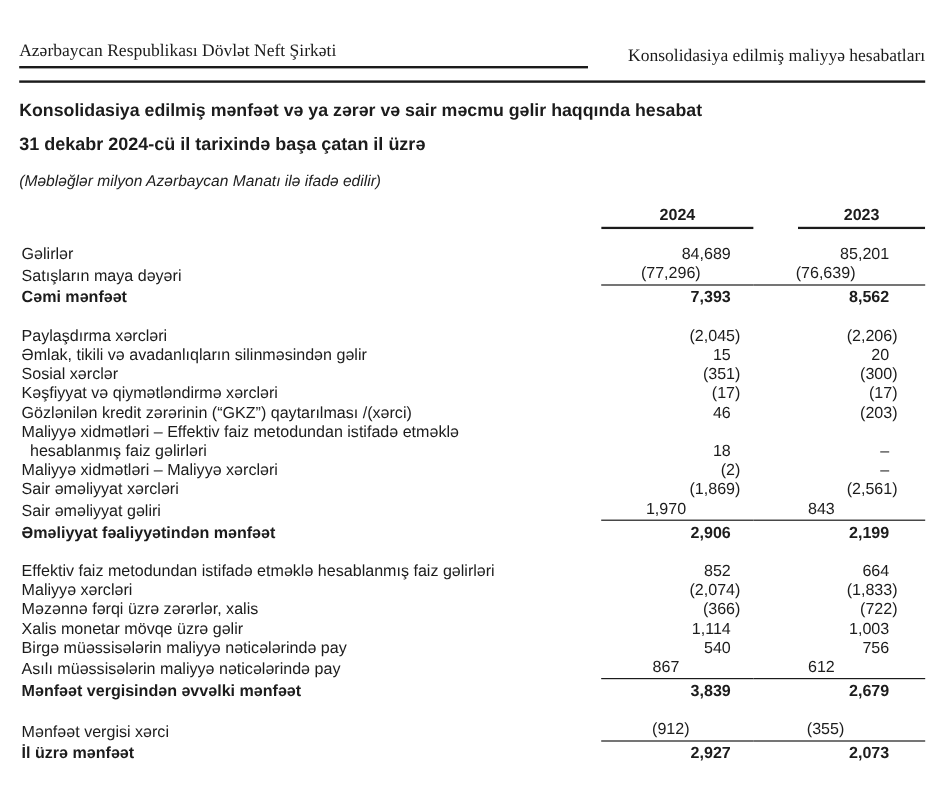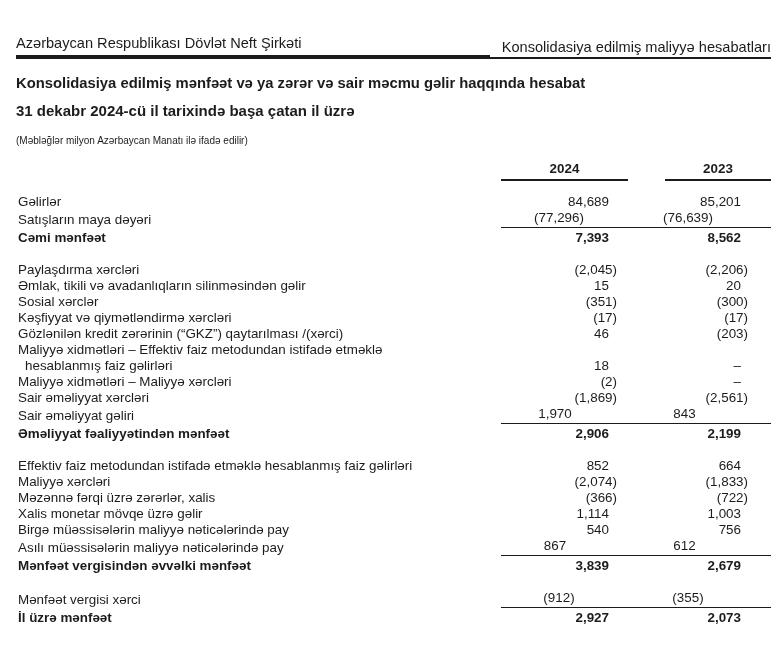--- a/index.html
+++ b/index.html
@@ -6,29 +6,29 @@
   body {
     width: 779px; height: 658px; overflow: hidden;
     font-family: "Liberation Sans", sans-serif;
     color: #1c1c1c;
   }
   .page { padding: 35px 8px 0 16px; width: 755px; box-sizing: content-box; }
 
   
   .doc-header {
     display: flex; justify-content: space-between; align-items: flex-end;
-    border-bottom: 2.5px solid #1b1b1b; padding-bottom: 0;
-    font-size: 14.6px; line-height: 17px;
+    border-bottom: 2.5px solid #1b1b1b; padding-bottom: 10px;
+    font-size: 14.6px; line-height: 17px; font-family: Liberation Serif, serif;
   }
   .dh-left { width: 474px; border-bottom: 2px solid #1b1b1b; padding-bottom: 3px; }
   .dh-right { padding-bottom: 1px; }
 
   .title    { font-size: 14.8px; font-weight: bold; margin: 15px 0 0; line-height: 18px; }
   .subtitle { font-size: 15px; font-weight: bold; margin: 10px 0 0; line-height: 18px; }
-  .note     { font-size: 10px; margin: 12px 0 12px; line-height: 17px; }
+  .note     { font-size: 13px; font-style: italic; margin: 12px 0 12px; line-height: 17px; }
 
   
   .fin-table {
     border-collapse: collapse; table-layout: fixed;
     width: 755px; margin-top: 11px; font-size: 13.4px;
   }
   .c-label { width: 485px; } .c-24 { width: 127px; } .c-23 { width: 143px; }
   td { padding: 0; vertical-align: bottom; line-height: 16px; overflow: hidden; white-space: nowrap; }
   .colhead {
     font-weight: bold; text-align: center; line-height: 15px;

